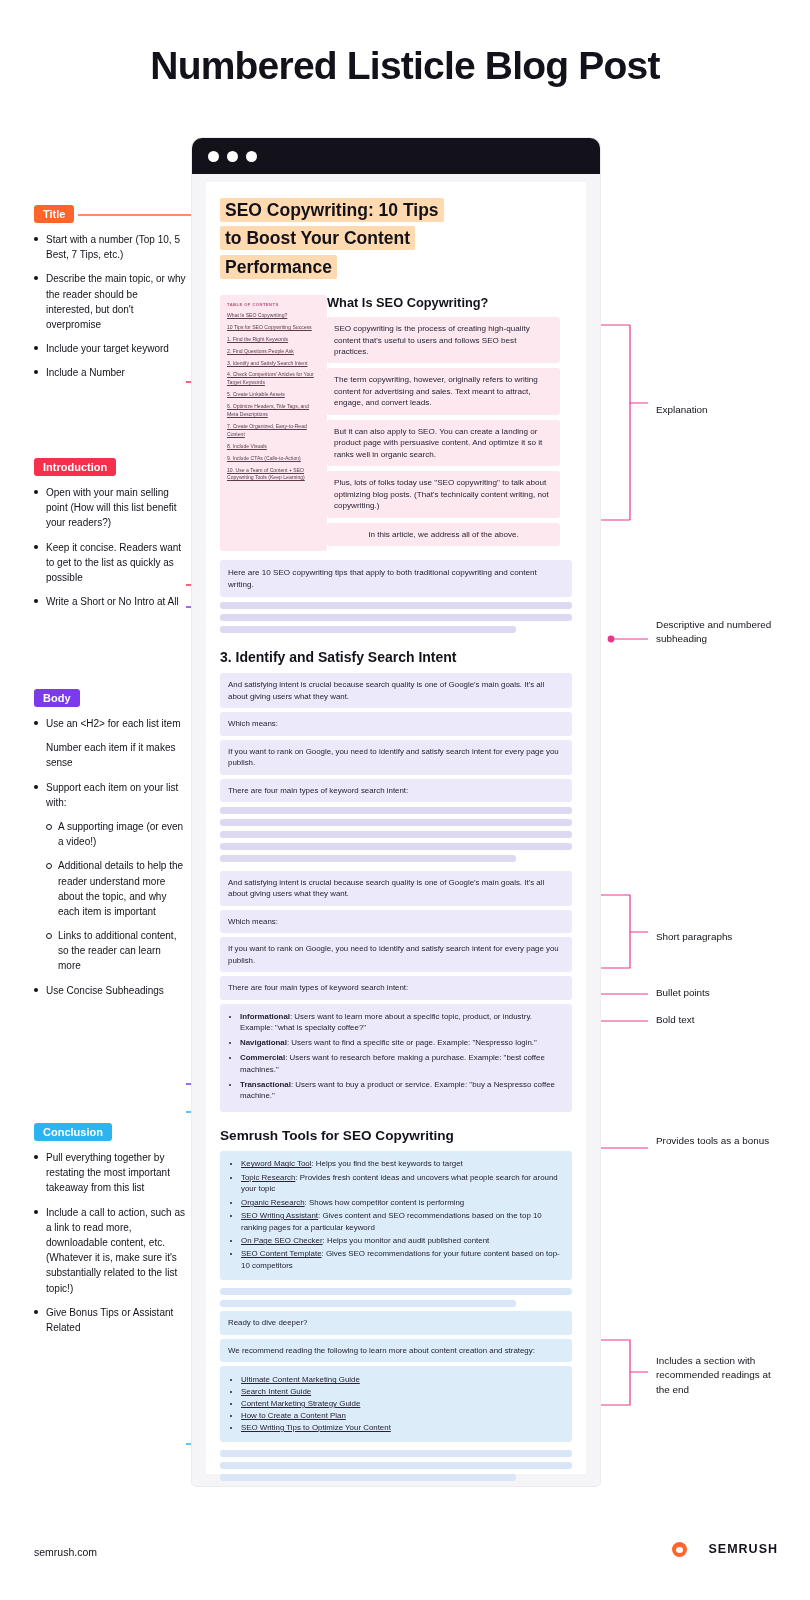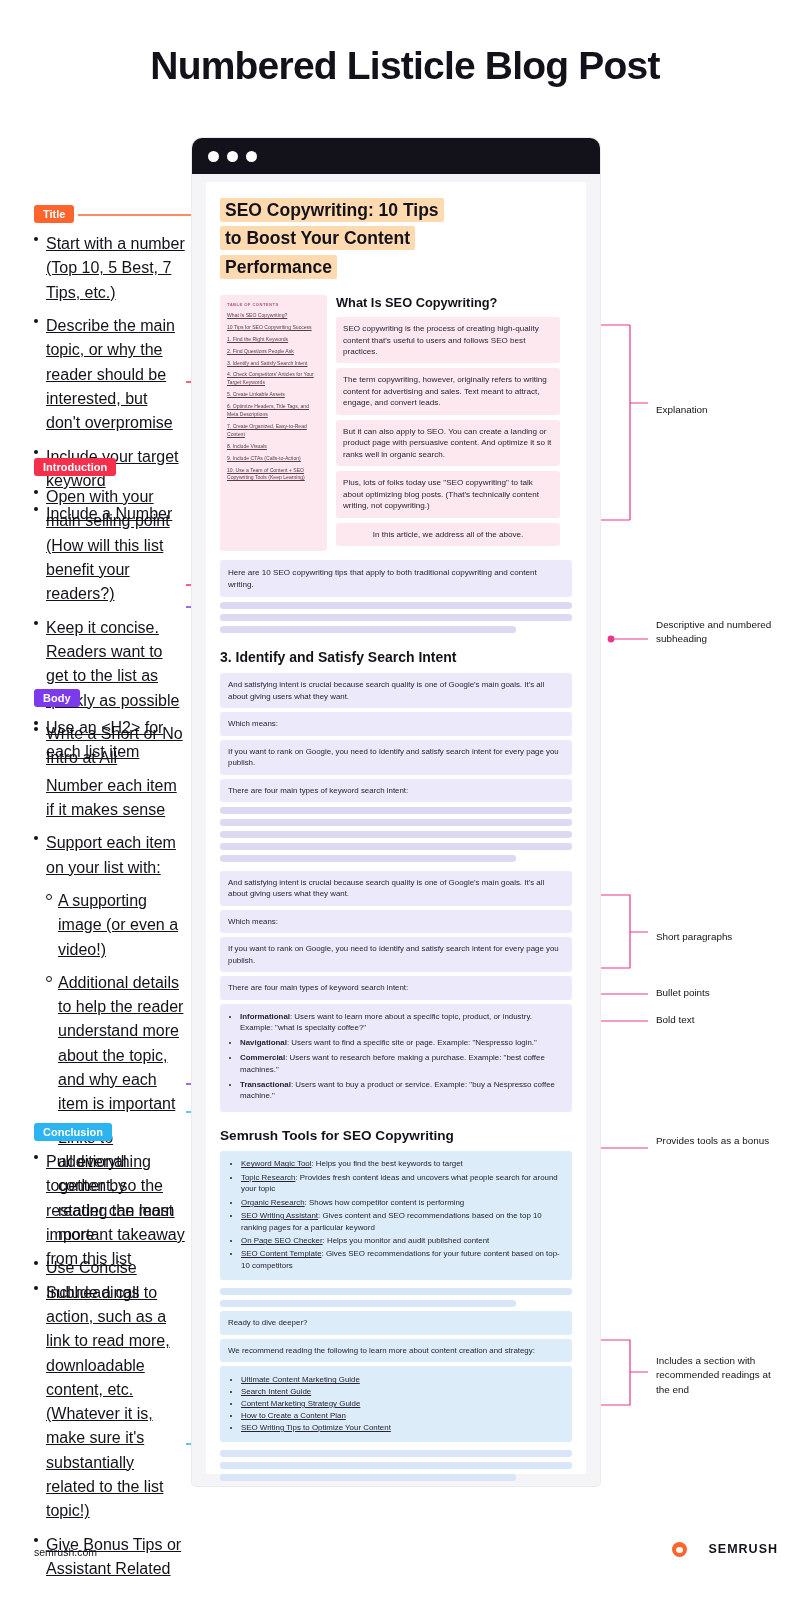--- a/index.html
+++ b/index.html
@@ -31,21 +31,21 @@
   .dot { width:11px;height:11px;border-radius:50%; background:#fff; }
   .page {
     position:absolute; left:14px; top:44px; width:380px; height:1292px;
     background:#ffffff;
   }
   .inner { padding:14px 14px 0 14px; }
   
   .headline { font-size:17.5px; font-weight:bold; line-height:1.62; color:#13121a; }
   .headline span { background:#ffd9b0; padding:2px 5px; border-radius:2px; }
   
-  .cols { display:flex; gap:9px; margin-top:14px; }
+  .cols { display:flex; margin-top:14px; }
   .toc {
     width:107px; background:#fde8ef; border-radius:3px; padding:7px 7px 9px 7px;
   }
   .toc-h { font-size:4.2px; font-weight:bold; letter-spacing:.4px; color:#b5537d; margin-bottom:5px;}
   .toc-i { font-size:5.1px; line-height:1.55; color:#5a3a4b; text-decoration:underline; margin-bottom:4px; }
   .expl { flex:1; }
   .expl h3 { margin:0 0 7px 0; font-size:12.8px; font-weight:bold; }
   .expl p {
     margin:0 12px 5px 0; font-size:8.1px; line-height:1.42; color:#262335;
     background:#fde8ef; border-radius:3px; padding:6px 7px;
@@ -74,32 +74,32 @@
   .tools li { font-size:7.9px; line-height:1.45; color:#262335; margin-bottom:2px; }
   .tools li u { text-decoration:underline; }
   .links { background:#dcecf9; border-radius:3px; padding:8px 10px; margin-top:4px;}
   .links ul { margin:0; padding-left:11px; }
   .links li { font-size:7.9px; line-height:1.5; color:#262335; text-decoration:underline; }
   .small-band {
     font-size:7.9px; line-height:1.45; color:#262335;
     background:#dcecf9; border-radius:3px; padding:6px 8px; margin-top:4px;
   }
   
-  .ann { position:absolute; left:34px; width:152px;text-decoration:underline; }
+  .ann { position:absolute; left:34px; width:152px; }
   .tag {
     display:inline-block; color:#fff; font-size:11px; font-weight:bold;
     padding:3px 9px; border-radius:3px; margin-bottom:9px;
   }
   .tag.orange { background:#ff642d; }
   .tag.red { background:#f5304c; }
   .tag.purple { background:#7c3aed; }
   .tag.blue { background:#2bb4f0; }
   .ann ul { margin:0; padding:0; list-style:none; }
   .ann li {
-    font-size:16px; line-height:1.52; color:#13121a; margin-bottom:9px;
+    font-size:10px; line-height:1.52; color:#13121a; margin-bottom:9px;
     padding-left:12px; position:relative;
   }
   .ann li::before {
     content:""; position:absolute; left:0; top:5px;
     width:4px; height:4px; border-radius:50%; background:#13121a;
   }
   .ann li.nodot { padding-left:12px; }
   .ann li.nodot::before { display:none; }
   .ann li.hollow::before {
     background:transparent; border:1px solid #13121a; width:4px; height:4px; top:5px;

